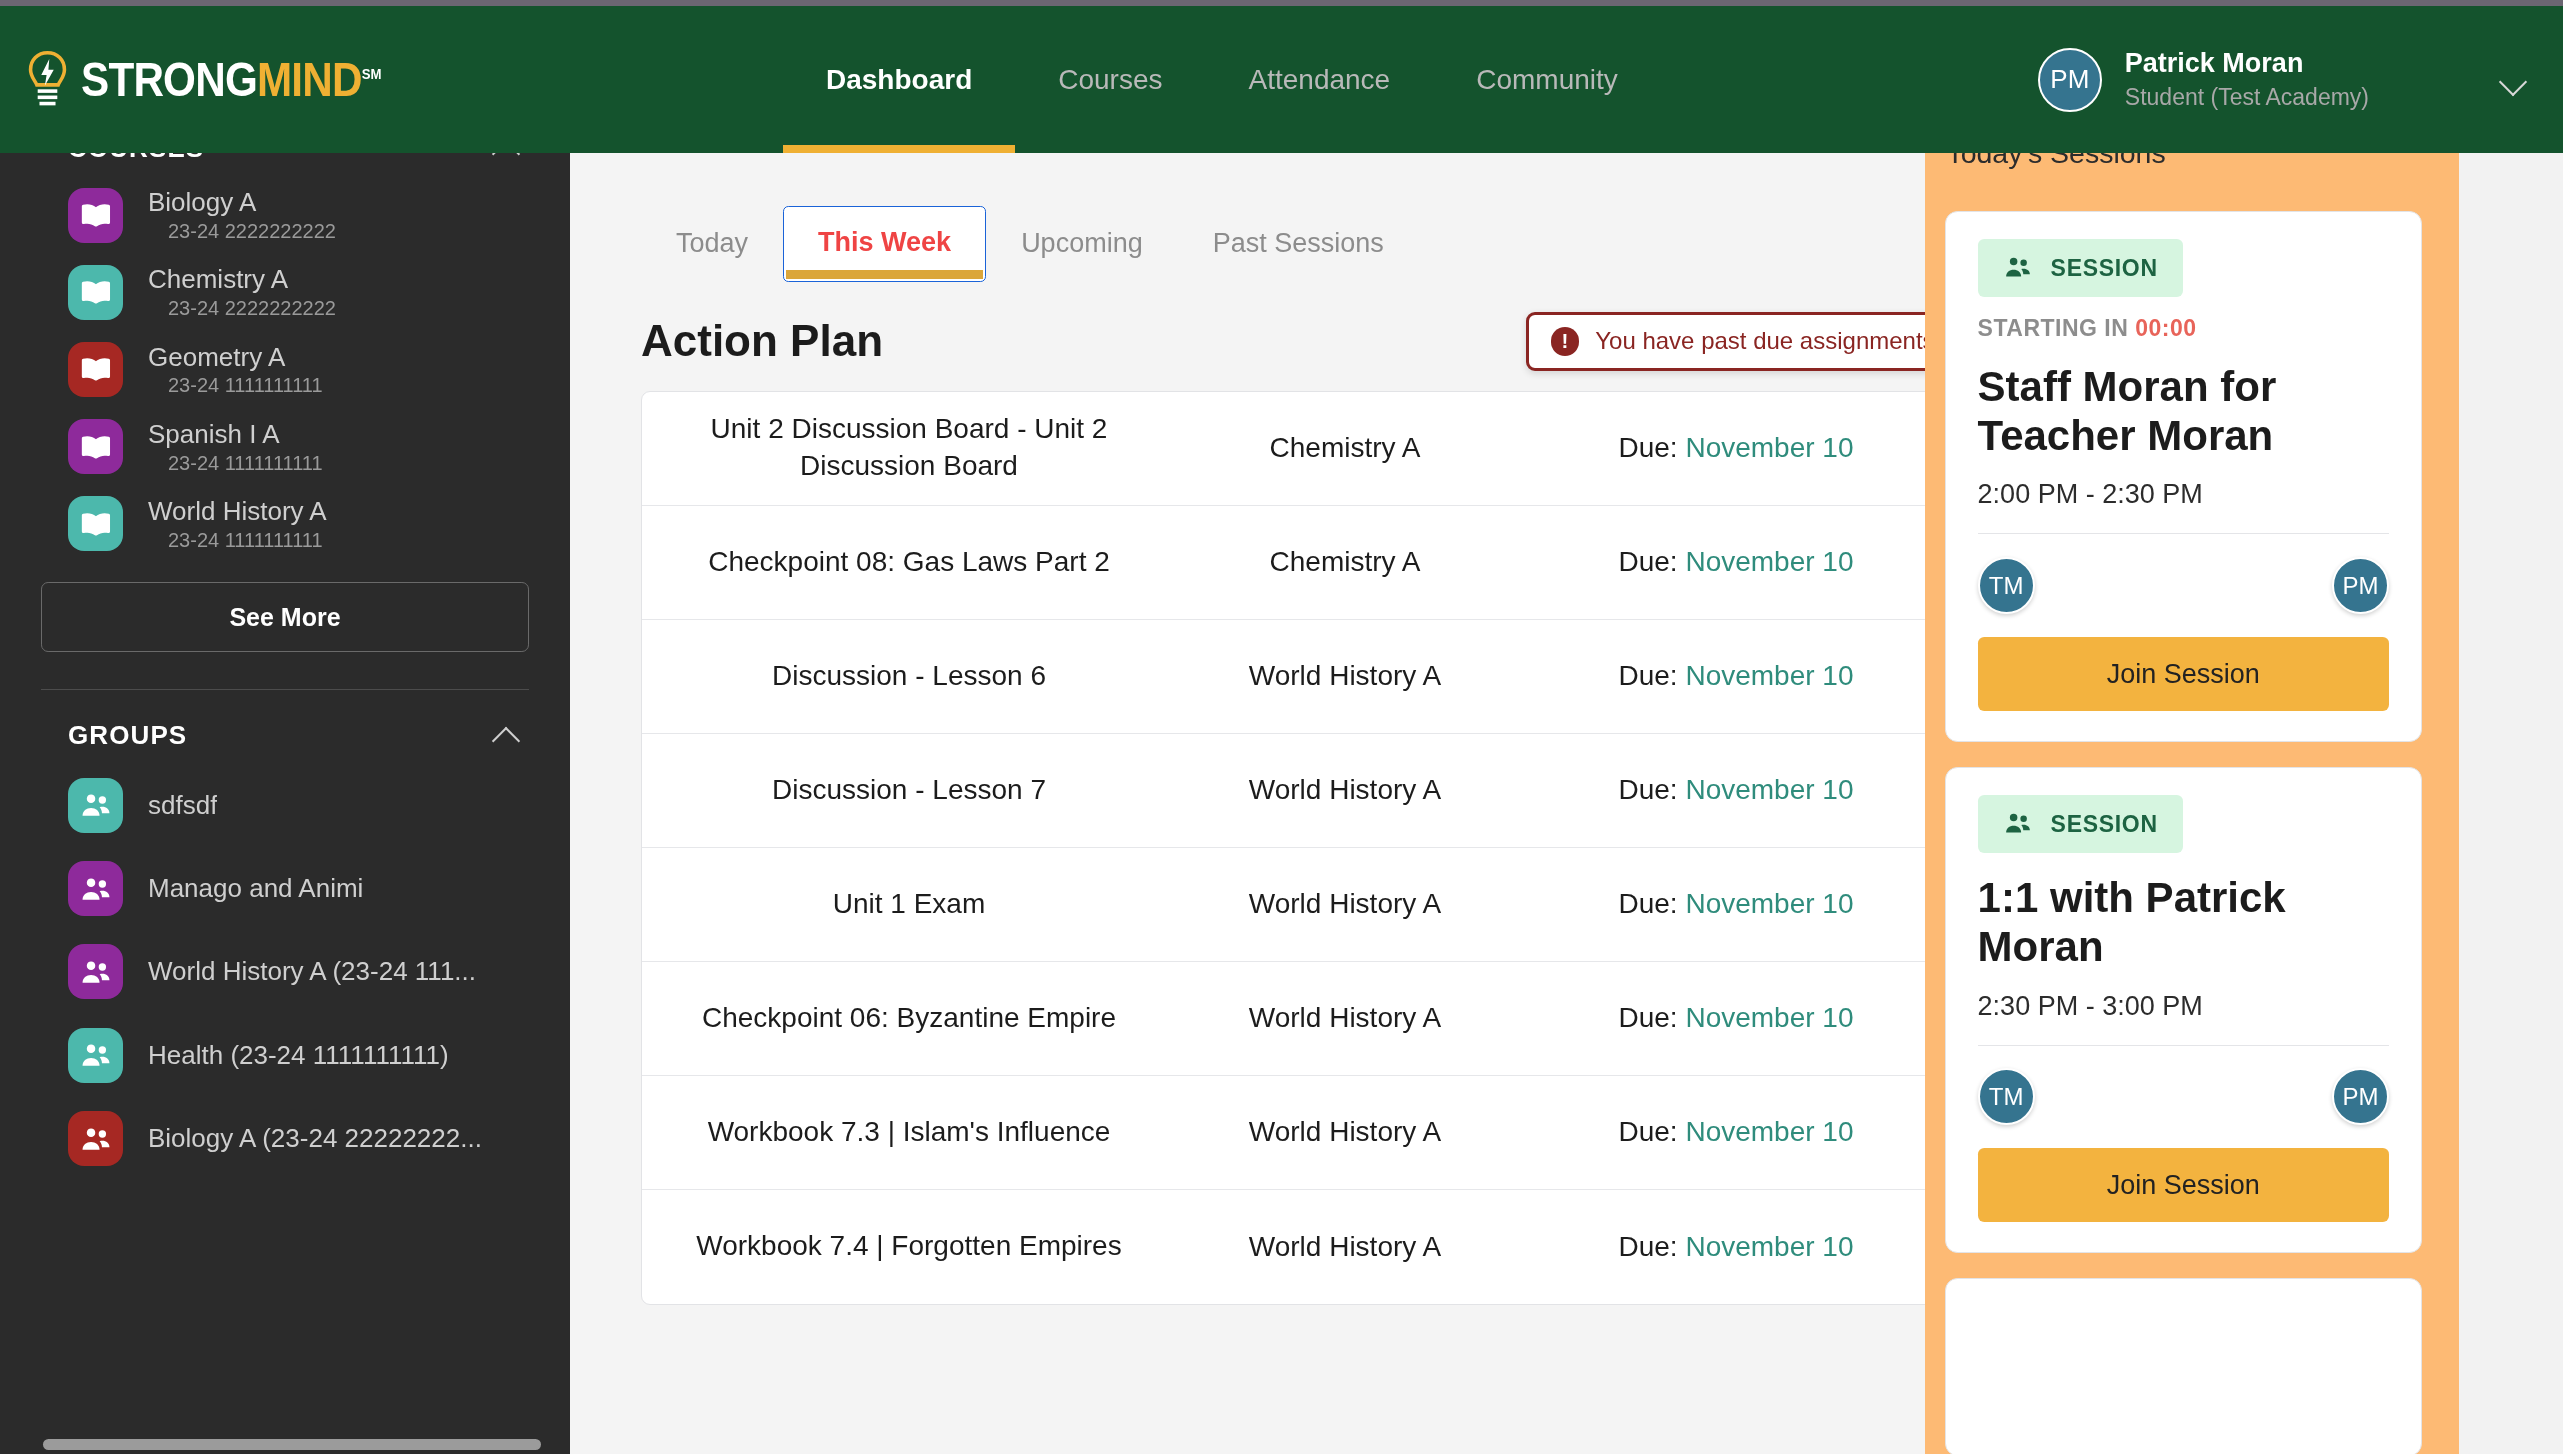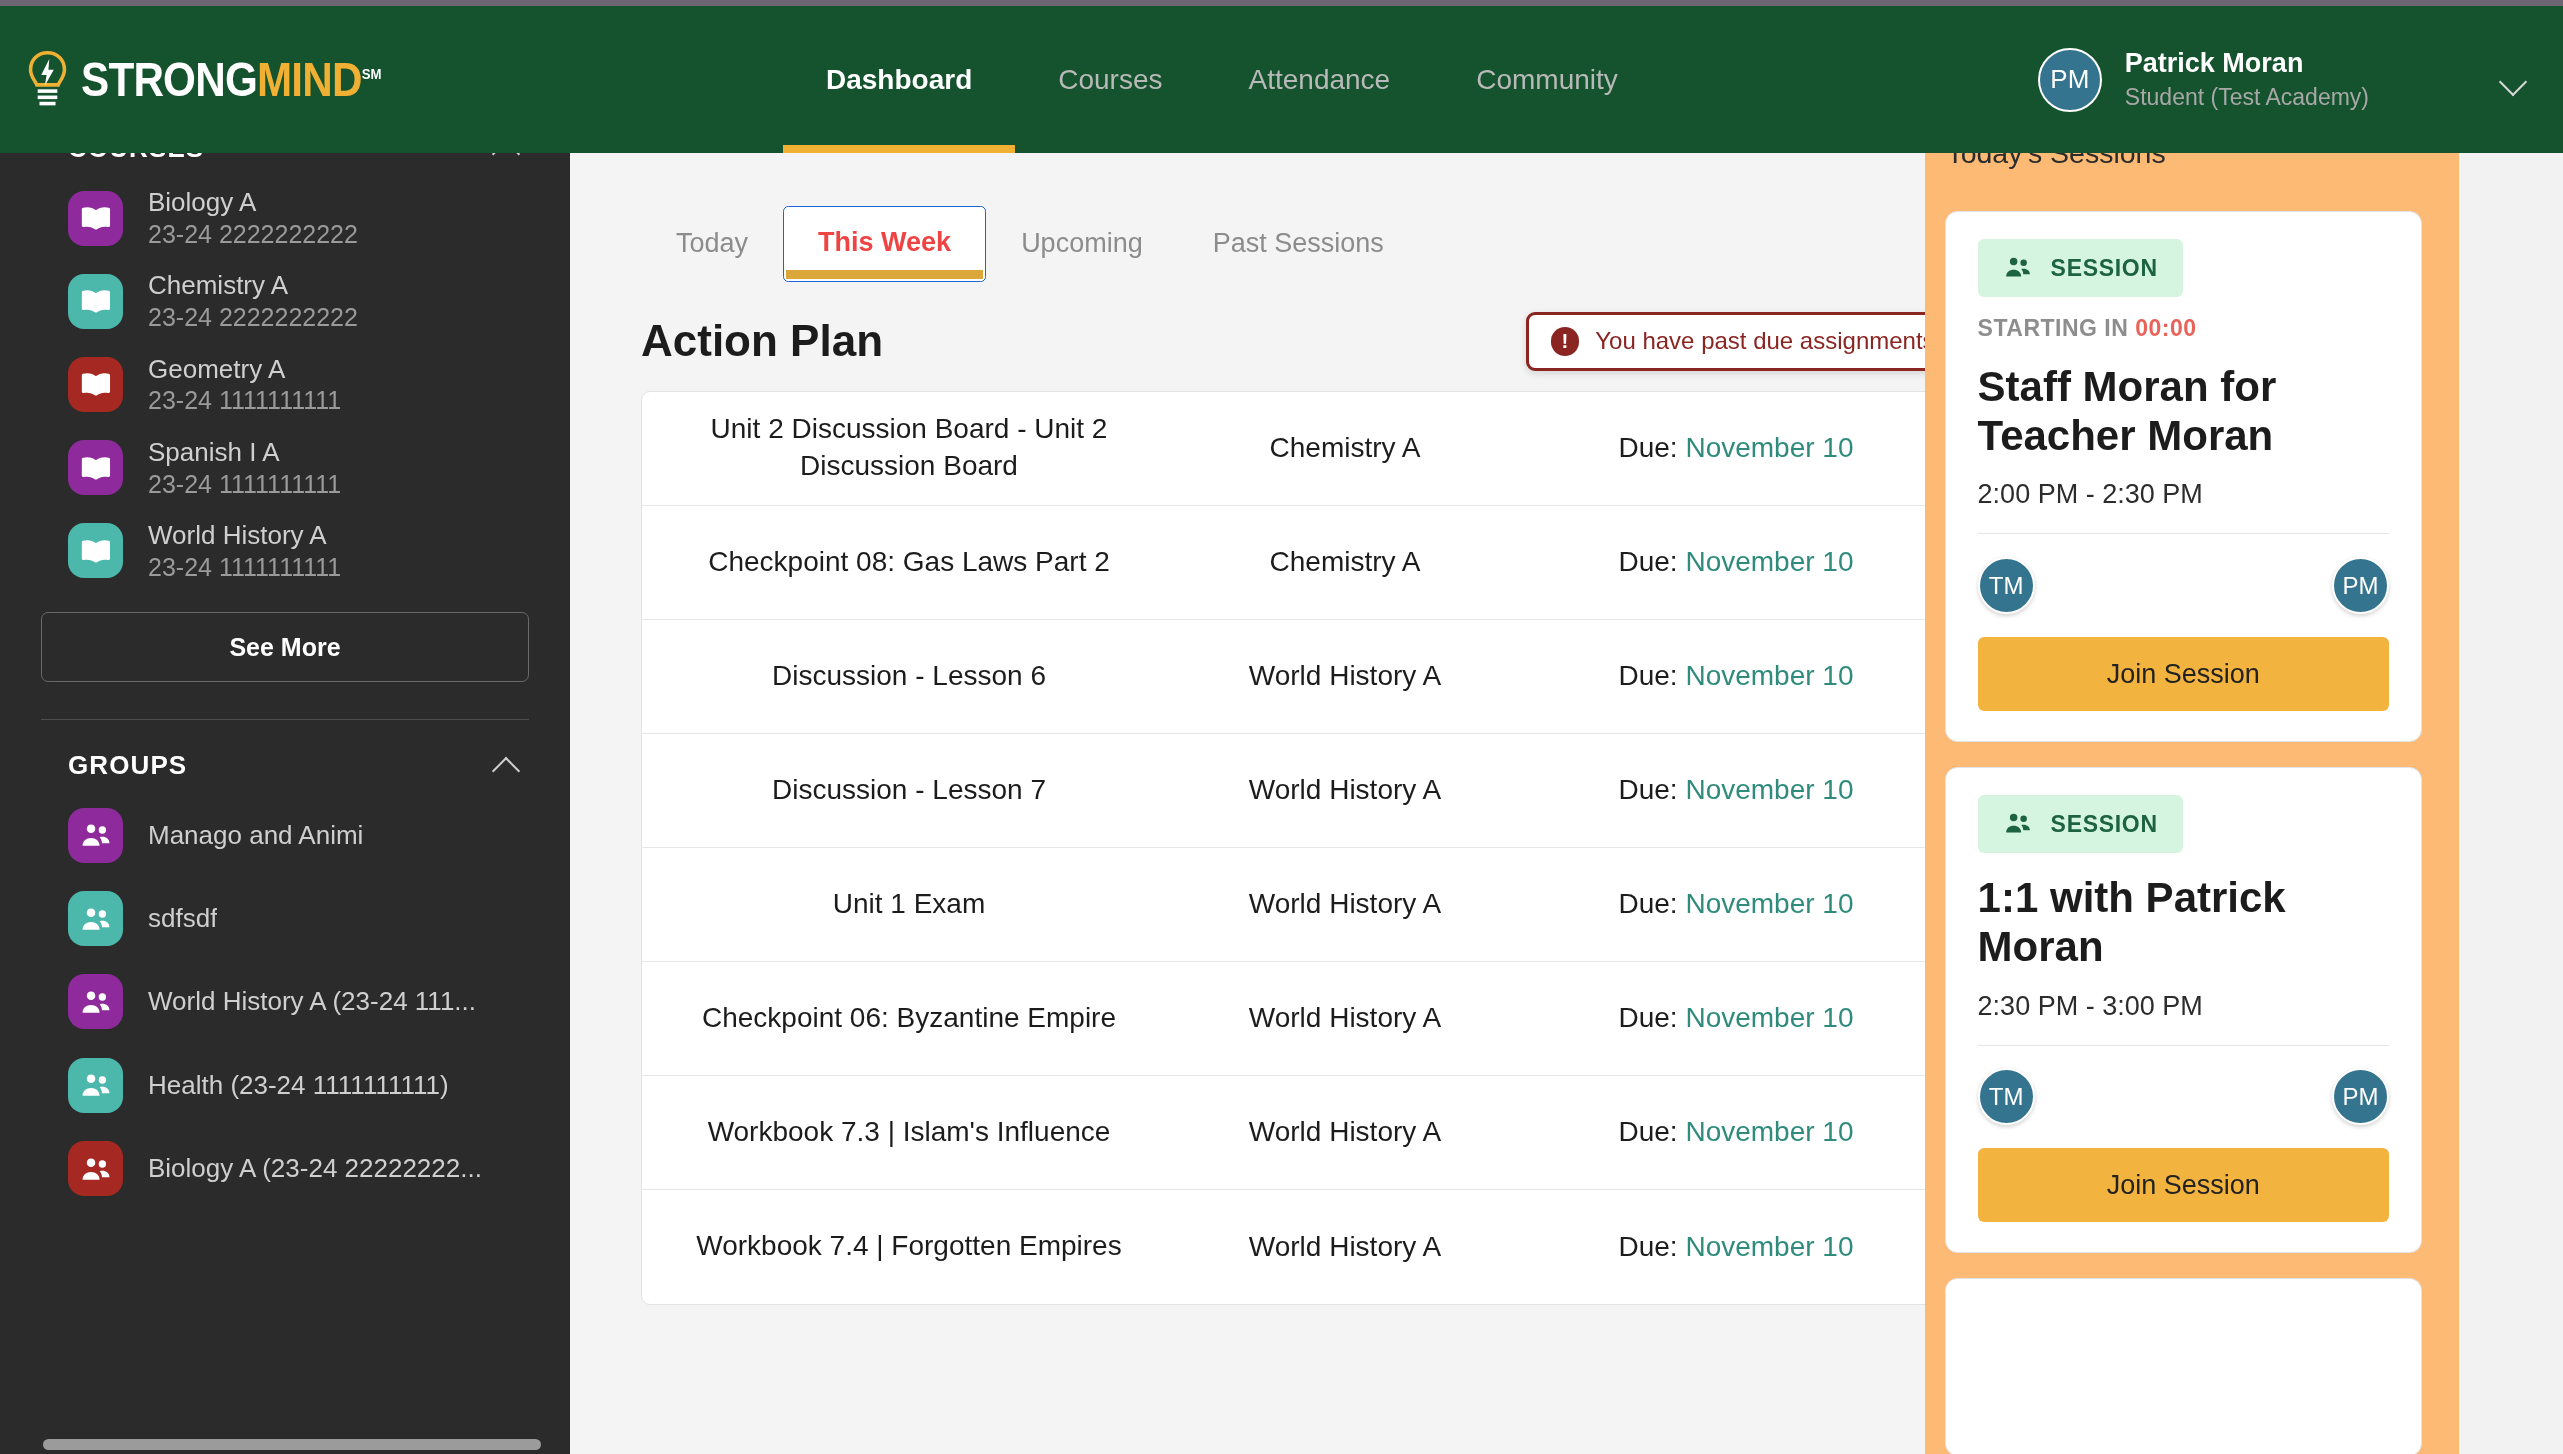--- a/index.html
+++ b/index.html
@@ -119,21 +119,21 @@
     cursor: pointer;
   }
   .ico-sq {
     width: 55px; height: 55px; border-radius: 16px;
     display: flex; align-items: center; justify-content: center;
     flex: none;
   }
   .ico-sq svg { width: 34px; height: 34px; fill: #ffffff; }
   .course-meta { display: flex; flex-direction: column; gap: 1.8px; min-width: 0; }
   .course-title { font-size: 26px; color: #cfcfcf; white-space: nowrap; }
-  .course-sub { font-size: 25px; color: #9a9a9a; white-space: nowrap; }
+  .course-sub { font-size: 20px; color: #9a9a9a; white-space: nowrap; margin-left: 20px; }
 
   .see-more {
     display: block;
     margin: 19.6px 41px 0 41px;
     padding: 19.6px 0;
     background: transparent;
     border: 0.9px solid #6a6a6a; border-radius: 7.1px;
     color: #ffffff; font-size: 25px; font-weight: 700;
     font-family: "Liberation Sans", sans-serif;
     cursor: pointer; text-align: center; width: calc(100% - 82px);
@@ -413,40 +413,40 @@
 
       <div class="side-divider"></div>
 
       <div class="side-head" style="padding-top:30px;">
         <span class="side-head-label">GROUPS</span>
         <span class="chev-up"></span>
       </div>
 
       <div id="groups-list">
           <div class="group-row">
+            <span class="ico-sq" style="background:#4cb8ac">
+              <svg viewBox="0 0 24 24">
+                <circle cx="8.5" cy="7.5" r="3"></circle>
+                <circle cx="16.5" cy="8.5" r="2.6"></circle>
+                <path d="M2.5 19.5c0-3.3 2.7-5.4 6-5.4s6 2.1 6 5.4z"></path>
+                <path d="M14.6 13.6c.6-.2 1.2-.3 1.9-.3 2.8 0 5 1.8 5 4.5h-5.3c0-1.6-.6-3.1-1.6-4.2z"></path>
+              </svg>
+            </span>
+            <span class="group-title">sdfsdf</span>
+          </div>
+          <div class="group-row">
             <span class="ico-sq" style="background:#8e2a9b">
               <svg viewBox="0 0 24 24">
                 <circle cx="8.5" cy="7.5" r="3"></circle>
                 <circle cx="16.5" cy="8.5" r="2.6"></circle>
                 <path d="M2.5 19.5c0-3.3 2.7-5.4 6-5.4s6 2.1 6 5.4z"></path>
                 <path d="M14.6 13.6c.6-.2 1.2-.3 1.9-.3 2.8 0 5 1.8 5 4.5h-5.3c0-1.6-.6-3.1-1.6-4.2z"></path>
               </svg>
             </span>
             <span class="group-title">Manago and Animi</span>
-          </div>
-          <div class="group-row">
-            <span class="ico-sq" style="background:#4cb8ac">
-              <svg viewBox="0 0 24 24">
-                <circle cx="8.5" cy="7.5" r="3"></circle>
-                <circle cx="16.5" cy="8.5" r="2.6"></circle>
-                <path d="M2.5 19.5c0-3.3 2.7-5.4 6-5.4s6 2.1 6 5.4z"></path>
-                <path d="M14.6 13.6c.6-.2 1.2-.3 1.9-.3 2.8 0 5 1.8 5 4.5h-5.3c0-1.6-.6-3.1-1.6-4.2z"></path>
-              </svg>
-            </span>
-            <span class="group-title">sdfsdf</span>
           </div>
           <div class="group-row">
             <span class="ico-sq" style="background:#8e2a9b">
               <svg viewBox="0 0 24 24">
                 <circle cx="8.5" cy="7.5" r="3"></circle>
                 <circle cx="16.5" cy="8.5" r="2.6"></circle>
                 <path d="M2.5 19.5c0-3.3 2.7-5.4 6-5.4s6 2.1 6 5.4z"></path>
                 <path d="M14.6 13.6c.6-.2 1.2-.3 1.9-.3 2.8 0 5 1.8 5 4.5h-5.3c0-1.6-.6-3.1-1.6-4.2z"></path>
               </svg>
             </span>

